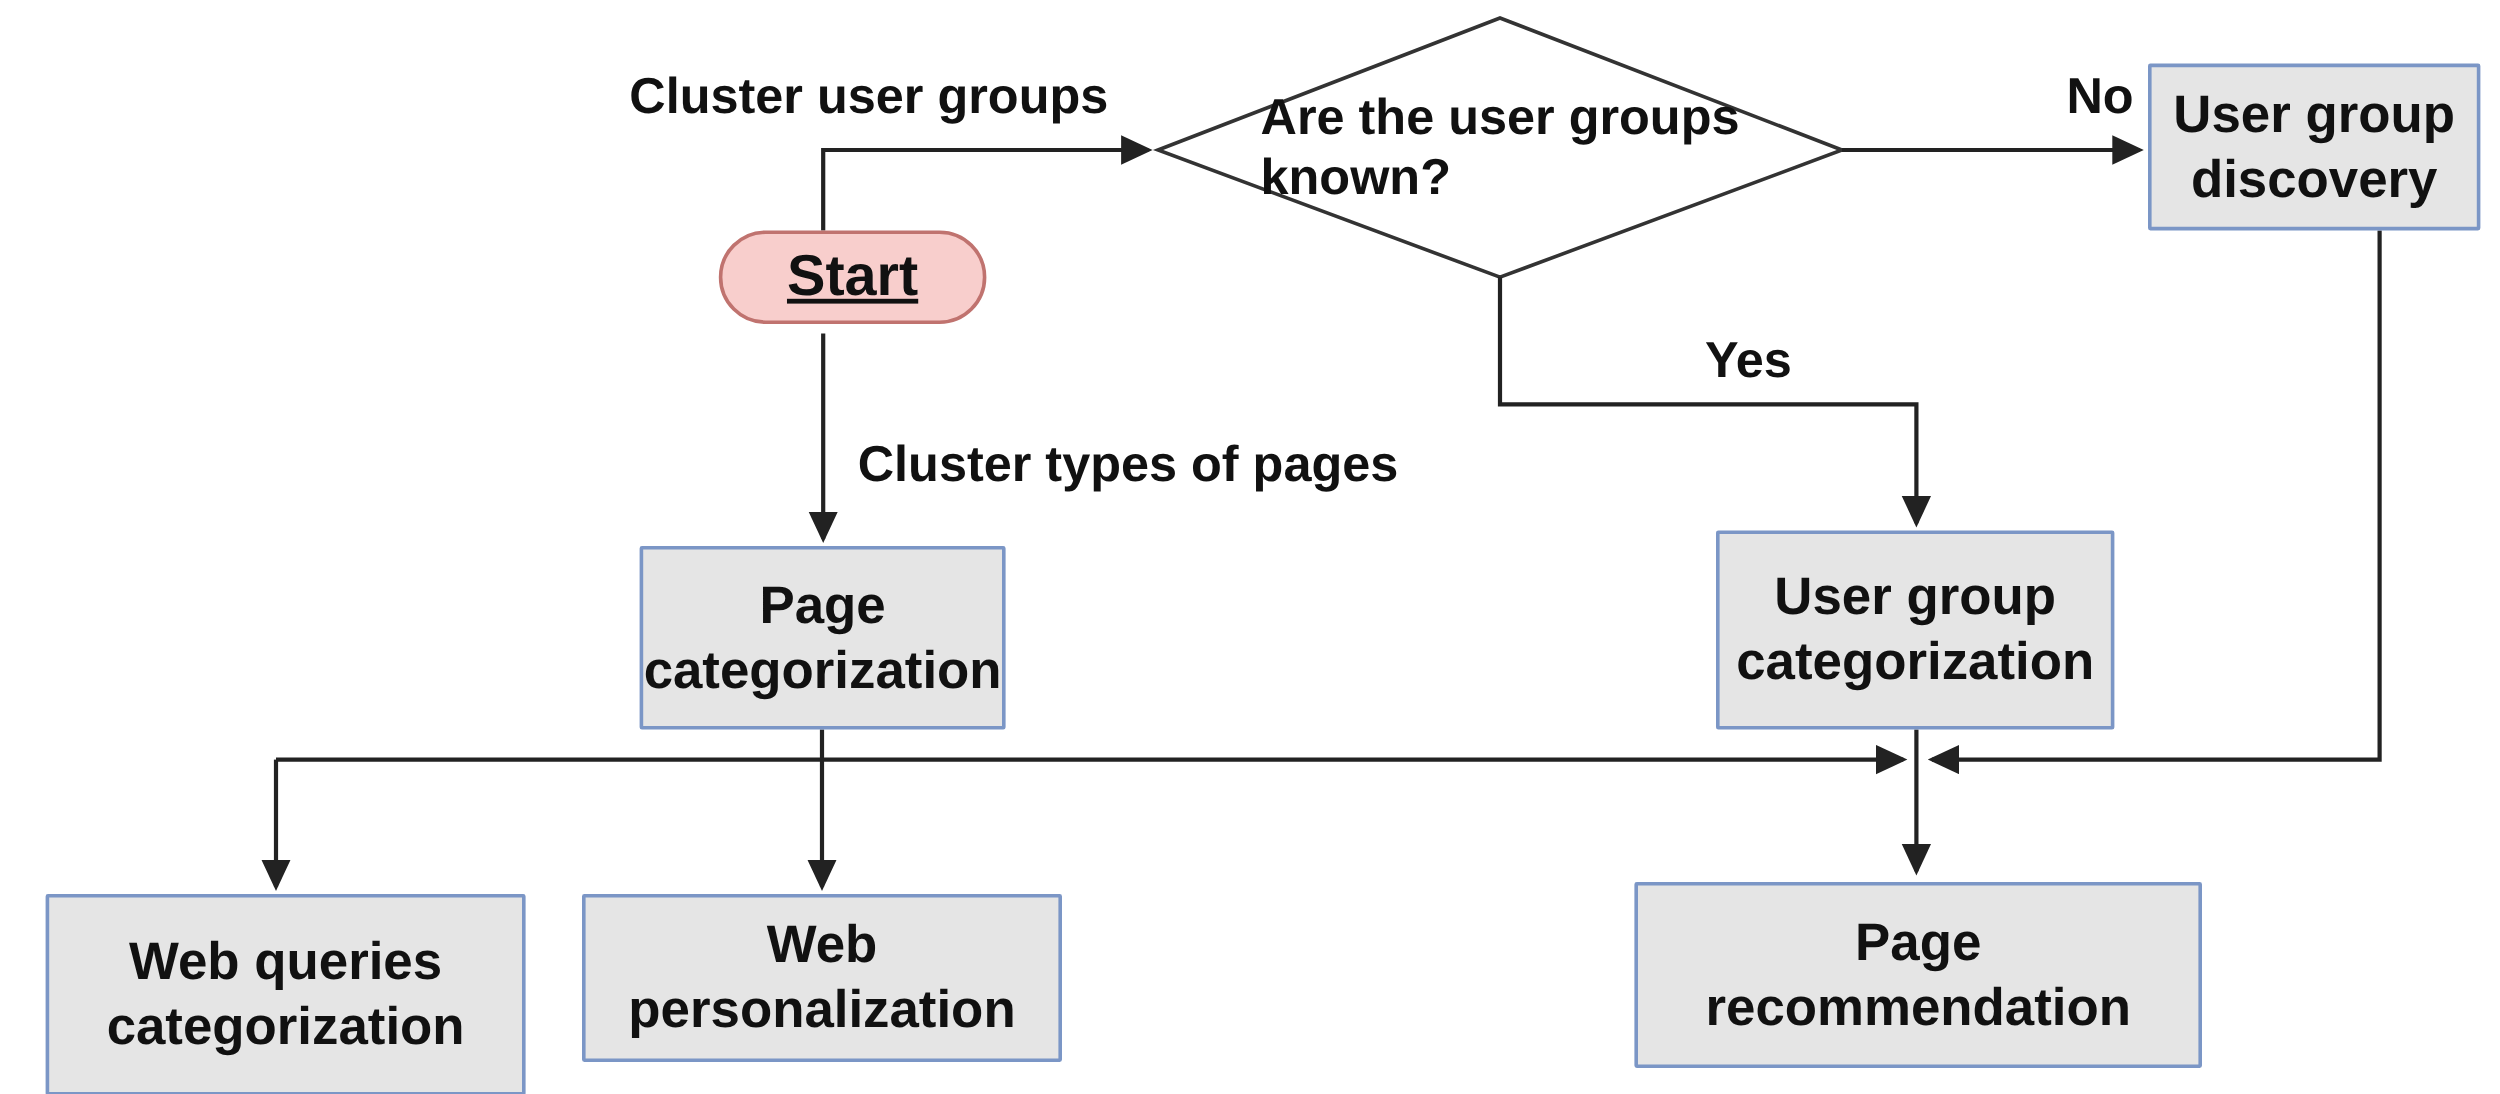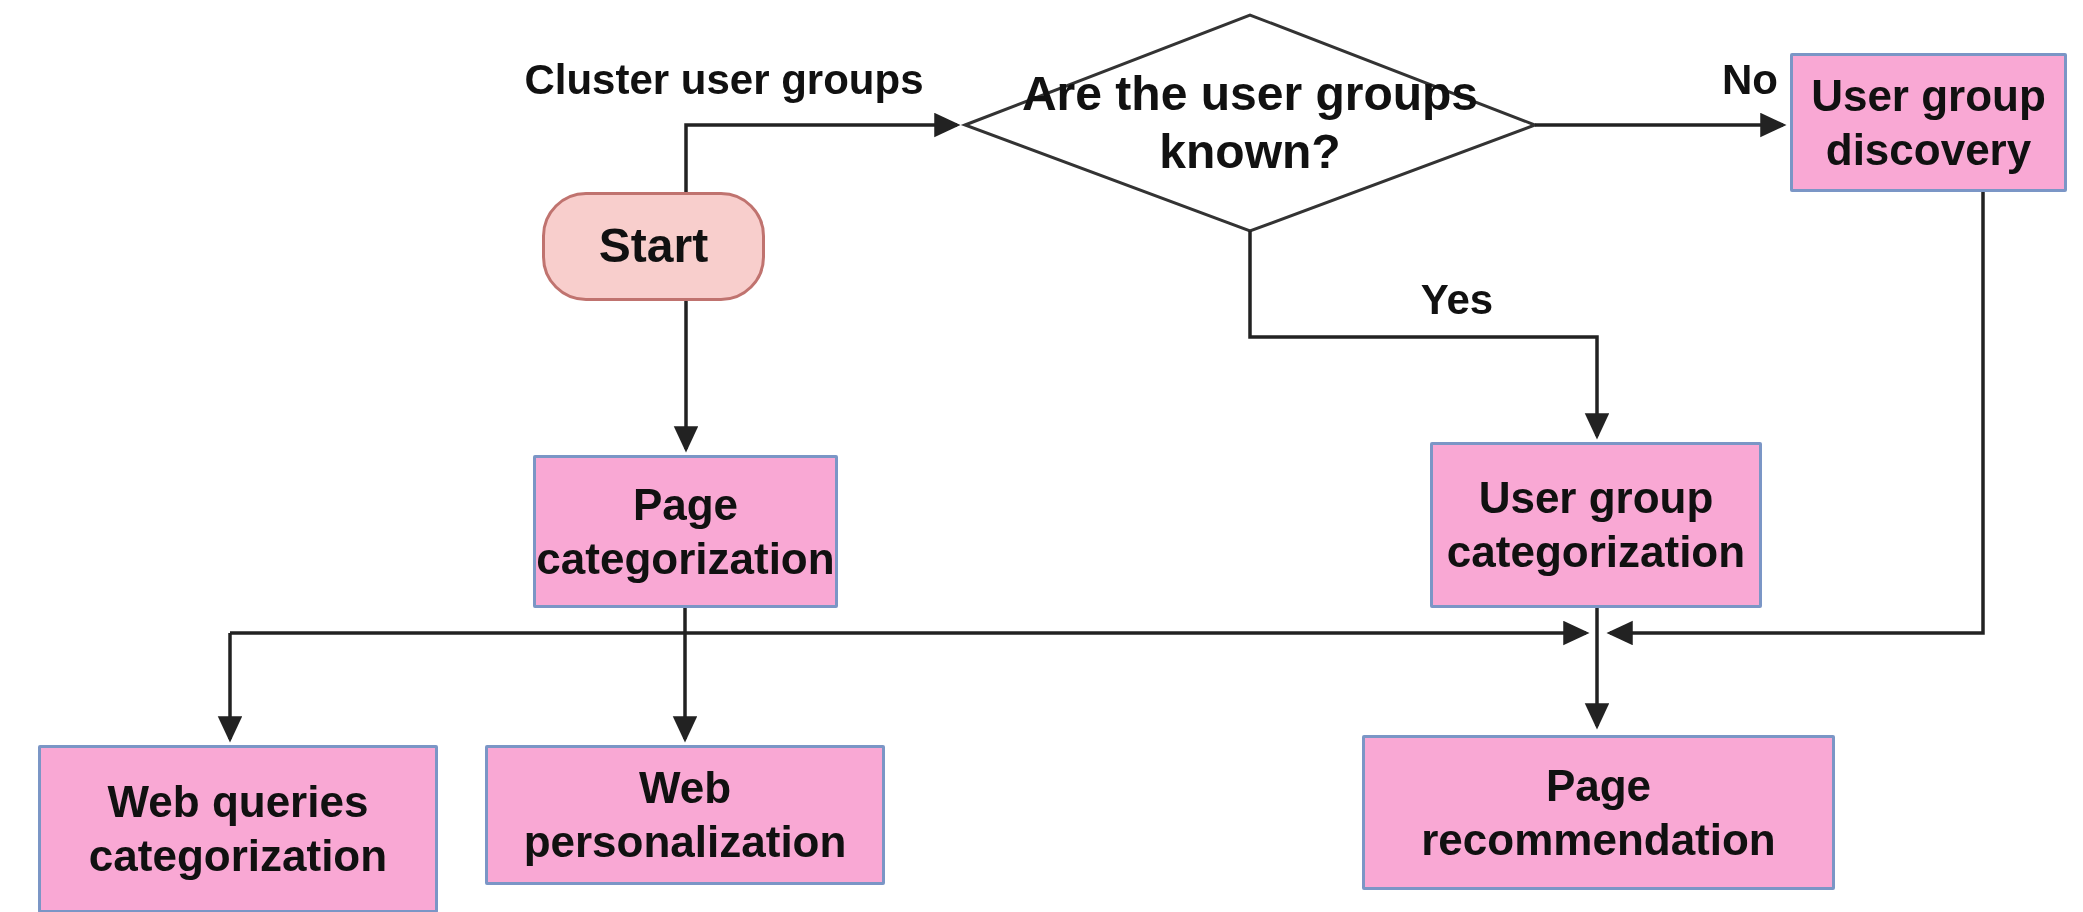--- a/index.html
+++ b/index.html
@@ -21,38 +21,38 @@
   .node {
     position: absolute;
     display: flex;
     align-items: center;
     justify-content: center;
     text-align: center;
     white-space: pre-line;
     font-size: 44px;
     line-height: 1.22;
     box-sizing: border-box;
-    background: #f9a8d4;
+    background: #e5e5e5;
     border: 3px solid #7b96c6;
     border-radius: 2px;
   }
   .node-start {
     background: #f8cecc;
     border: 3px solid #c0736f;
     border-radius: 44px;
     font-size: 48px;
   }
   .node-decision-text {
     position: absolute;
     display: flex;
     align-items: center;
     justify-content: center;
-    text-align: center;
+    text-align: left;
     white-space: pre-line;
-    font-size: 48px;
+    font-size: 42px;
     line-height: 1.2;
     background: transparent;
     border: none;
   }
   .edge-label {
     position: absolute;
     transform: translateX(-50%);
     font-size: 42px;
     white-space: nowrap;
   }
@@ -83,21 +83,21 @@
 
     <path d="M230,633 L230,739" fill="none" stroke="#222222" stroke-width="3.5" marker-end="url(#arrow)"></path>
 
     <path d="M230,633 L1586,633" fill="none" stroke="#222222" stroke-width="3.5" marker-end="url(#arrow)"></path>
 
     <path d="M1983,192 L1983,633 L1610,633" fill="none" stroke="#222222" stroke-width="3.5" marker-end="url(#arrow)"></path>
 
     <path d="M1597,608 L1597,726" fill="none" stroke="#222222" stroke-width="3.5" marker-end="url(#arrow)"></path>
   </svg>
 
-  <div class="node node-start" style="left:542px; top:192px; width:223px; height:109px;">Start</div>
+  <div class="node node-start" style="left:599px; top:192px; width:223px; height:78px;text-decoration:underline;">Start</div>
 
   <div class="node-decision-text" style="left:965px; top:15px; width:570px; height:216px;">Are the user groups
 known?</div>
 
   <div class="node" style="left:1790px; top:53px; width:277px; height:139px;">User group
 discovery</div>
 
   <div class="node" style="left:1430px; top:442px; width:332px; height:166px;">User group
 categorization</div>
 
@@ -112,14 +112,15 @@
 
   <div class="node" style="left:1362px; top:735px; width:473px; height:155px;">Page
 recommendation</div>
 
   <div class="edge-label" style="left:724px; top:56px;text-align:right;">Cluster user groups</div>
 
   <div class="edge-label" style="left:1718px; top:56px;margin-left:32px;">No</div>
 
   <div class="edge-label" style="left:1457px; top:276px;text-align:right;">Yes</div>
 
+  <div class="edge-label" style="left:940px; top:363px;">Cluster types of pages</div>
 
 </div>
 
 </body></html>

